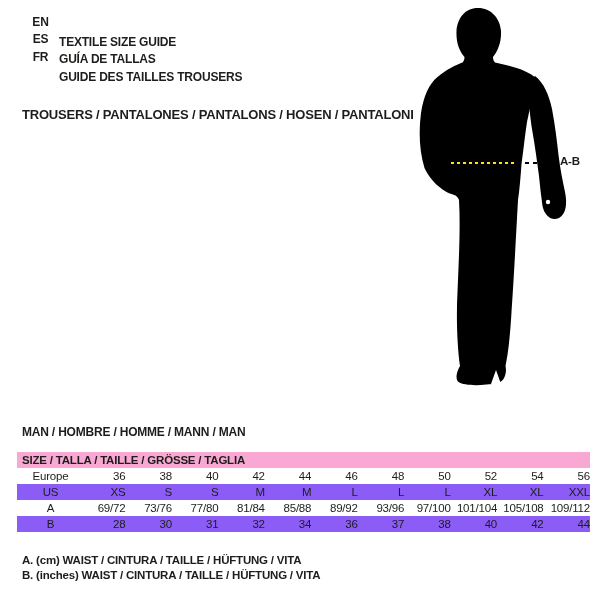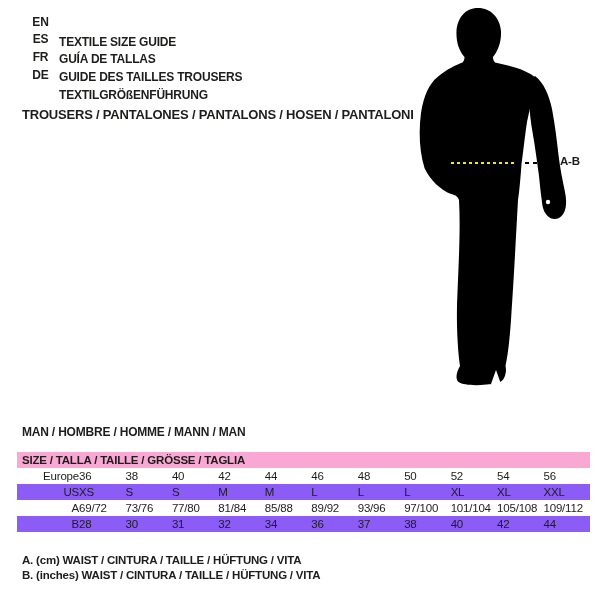--- a/index.html
+++ b/index.html
@@ -54,22 +54,22 @@
   table.size-table {
     position: absolute; left: 17px; top: 452px; width: 573px;
     border-collapse: collapse; table-layout: fixed;
     font-size: 11.5px; letter-spacing: -0.2px;
   }
   table.size-table col.c-label { width: 62px; }
   table.size-table th {
     background: #f9a8d4; text-align: left; font-weight: 700;
     height: 16px; padding-left: 5px; font-size: 11.5px;
   }
-  table.size-table td { height: 16px; text-align: left; font-weight: 400; }
-  table.size-table td.row-label { text-align: right; padding-left: 5px; }
+  table.size-table td { height: 16px; text-align: right; font-weight: 400; }
+  table.size-table td.row-label { text-align: center; padding-left: 5px; }
   table.size-table tr.stripe { background: #8b5cf6; }
 
   
   .note-a, .note-b {
     position: absolute; left: 22px;
     font-weight: 700; font-size: 11.5px; letter-spacing: -0.2px;
   }
   .note-a { top: 554px; }
   .note-b { top: 569px; }
 </style>
@@ -81,24 +81,20 @@
     <span class="lang-code">EN</span>
     <span class="lang-label">TEXTILE SIZE GUIDE</span>
   </div>
   <div class="lang-row">
     <span class="lang-code">ES</span>
     <span class="lang-label">GUÍA DE TALLAS</span>
   </div>
   <div class="lang-row">
     <span class="lang-code">FR</span>
     <span class="lang-label">GUIDE DES TAILLES TROUSERS</span>
-  </div>
-  <div class="lang-row">
-    <span class="lang-code">DE</span>
-    <span class="lang-label">TEXTILGRÖßENFÜHRUNG</span>
   </div>
 </div>
 
 <div class="category-title">TROUSERS / PANTALONES / PANTALONS / HOSEN / PANTALONI</div>
 
 <div class="figure-wrap">
   <svg width="170" height="390" viewBox="0 0 170 390" aria-hidden="true">
 
     <path fill="#000000" d="
       M63,4

